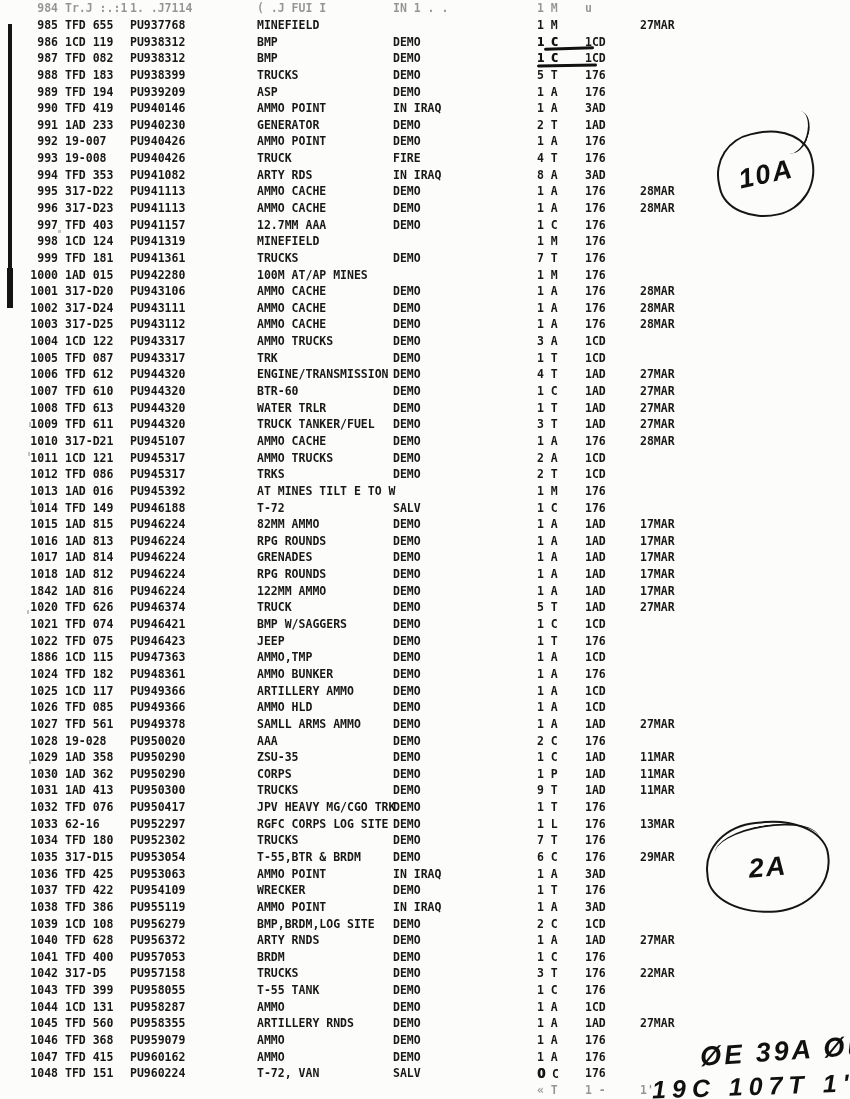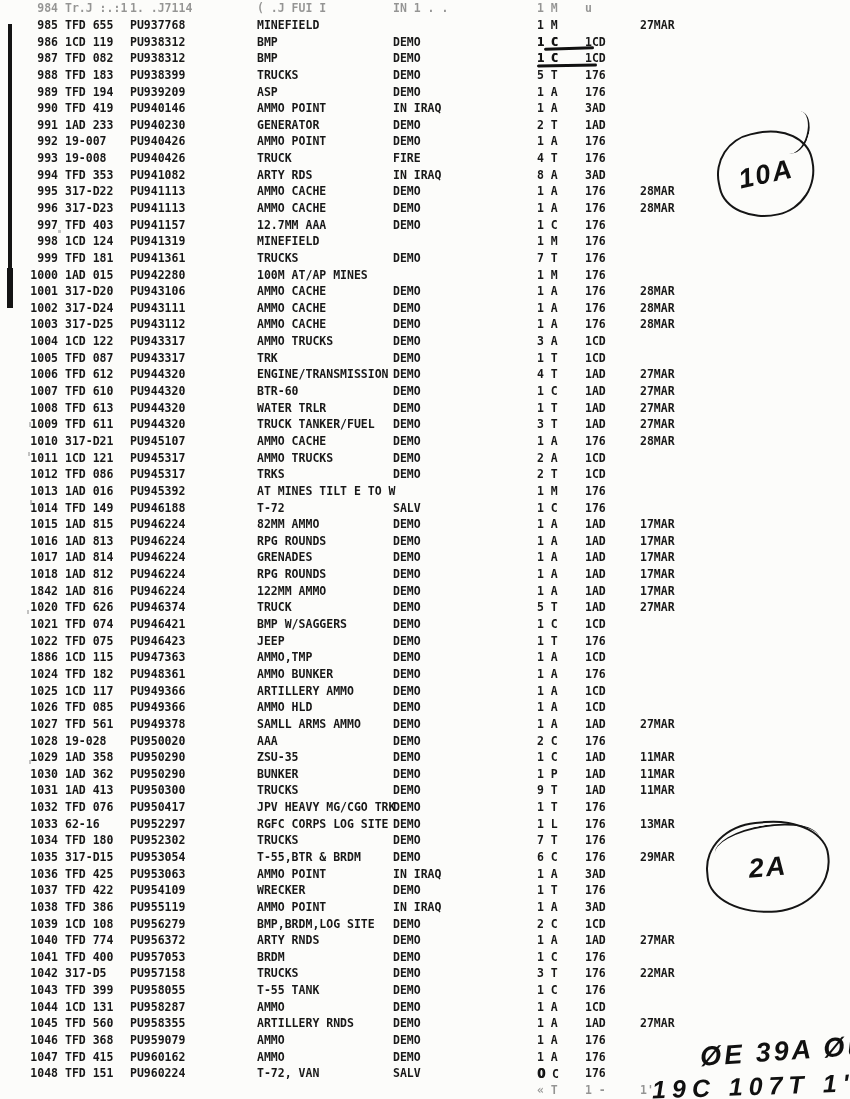--- a/index.html
+++ b/index.html
@@ -514,21 +514,21 @@
         <span class="c-item">ZSU-35</span>
         <span class="c-disp">DEMO</span>
         <span class="c-qty">1 C</span>
         <span class="c-org">1AD</span>
         <span class="c-date">11MAR</span>
       </div>
       <div class="row">
         <span class="c-seq">1030</span>
         <span class="c-id">1AD 362</span>
         <span class="c-grid">PU950290</span>
-        <span class="c-item">BUNKER</span>
+        <span class="c-item">CORPS</span>
         <span class="c-disp">DEMO</span>
         <span class="c-qty">1 P</span>
         <span class="c-org">1AD</span>
         <span class="c-date">11MAR</span>
       </div>
       <div class="row">
         <span class="c-seq">1031</span>
         <span class="c-id">1AD 413</span>
         <span class="c-grid">PU950300</span>
         <span class="c-item">TRUCKS</span>
@@ -612,21 +612,21 @@
         <span class="c-id">1CD 108</span>
         <span class="c-grid">PU956279</span>
         <span class="c-item">BMP,BRDM,LOG SITE</span>
         <span class="c-disp">DEMO</span>
         <span class="c-qty">2 C</span>
         <span class="c-org">1CD</span>
         <span class="c-date"></span>
       </div>
       <div class="row">
         <span class="c-seq">1040</span>
-        <span class="c-id">TFD 774</span>
+        <span class="c-id">TFD 628</span>
         <span class="c-grid">PU956372</span>
         <span class="c-item">ARTY RNDS</span>
         <span class="c-disp">DEMO</span>
         <span class="c-qty">1 A</span>
         <span class="c-org">1AD</span>
         <span class="c-date">27MAR</span>
       </div>
       <div class="row">
         <span class="c-seq">1041</span>
         <span class="c-id">TFD 400</span>

